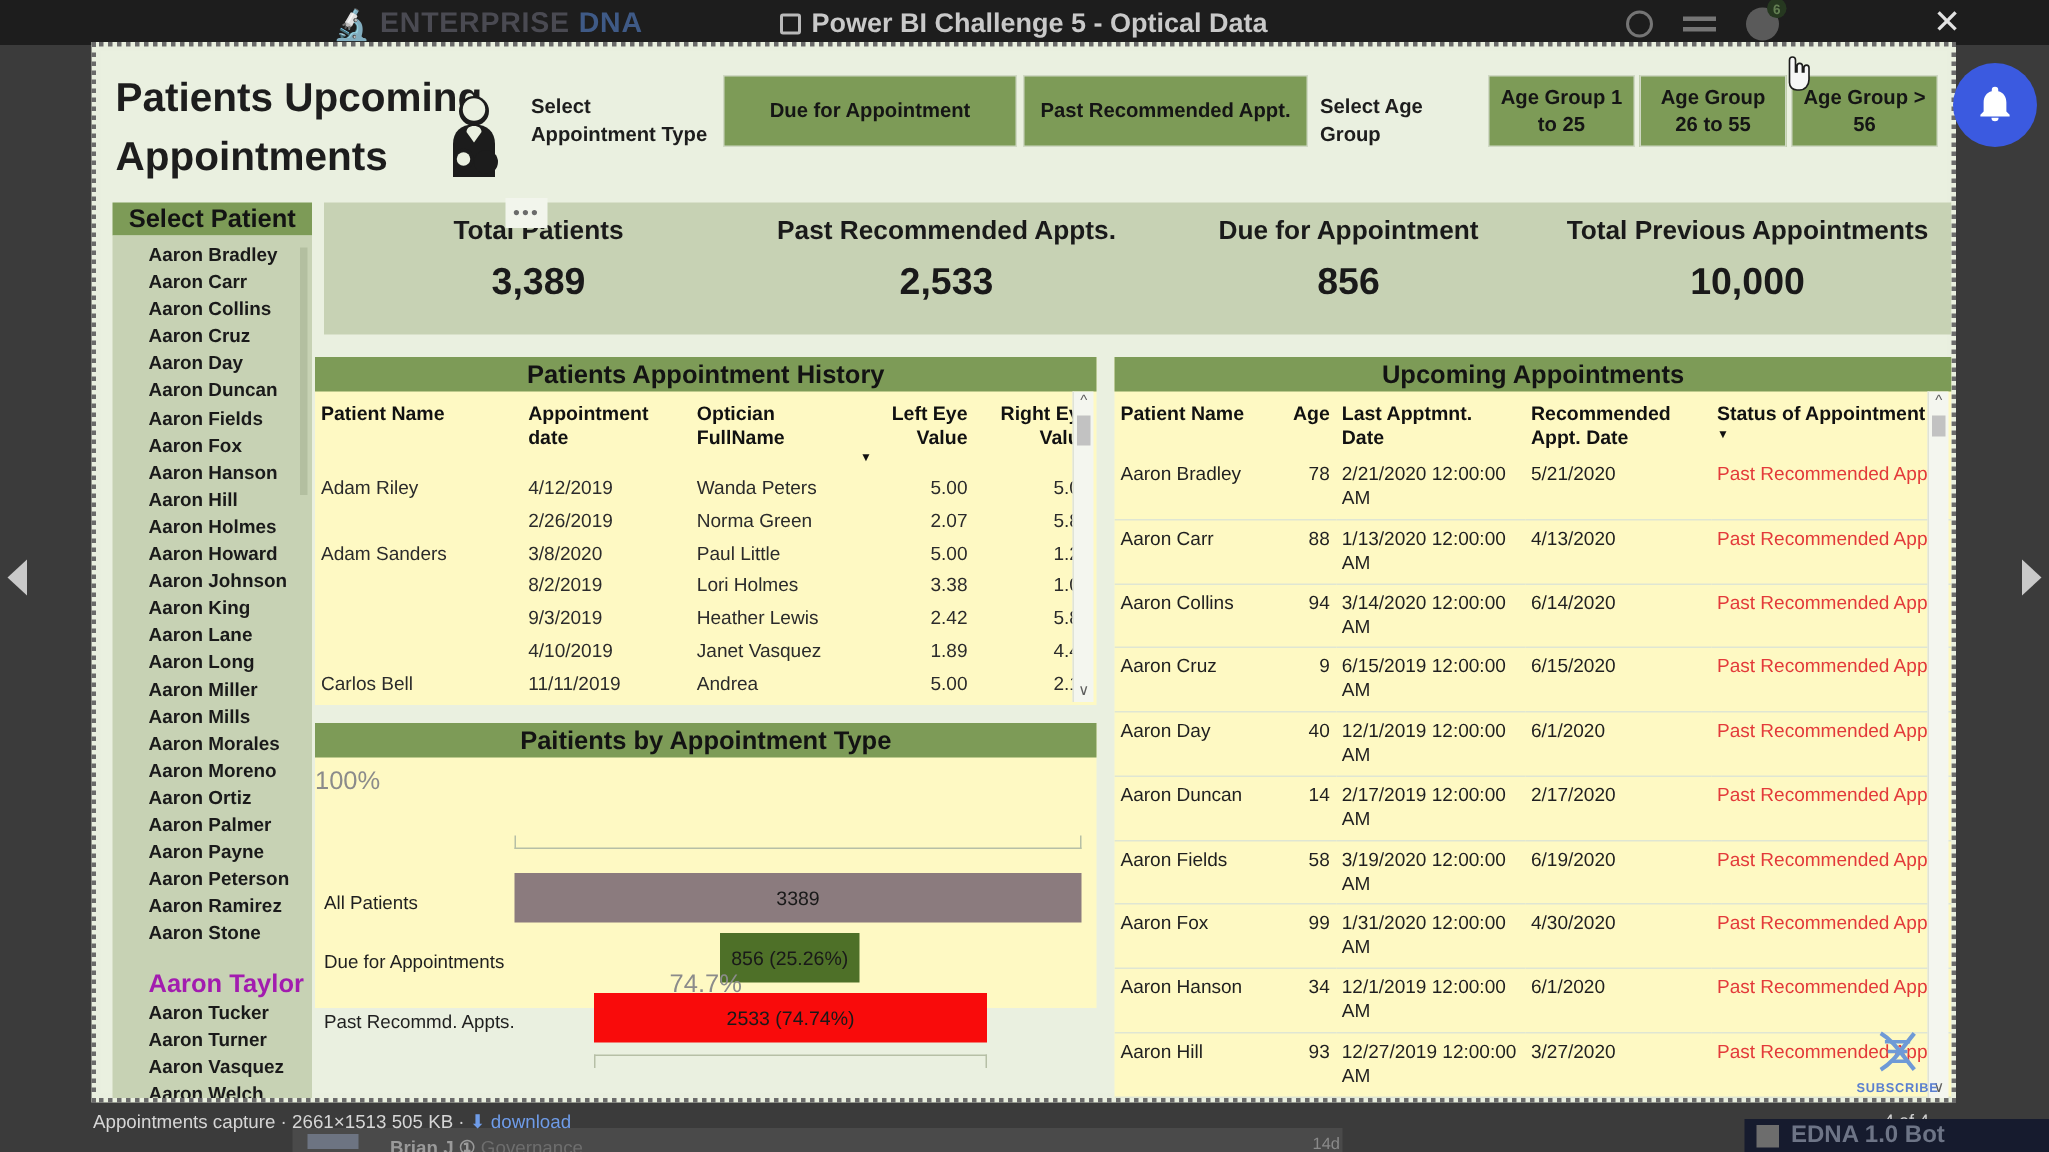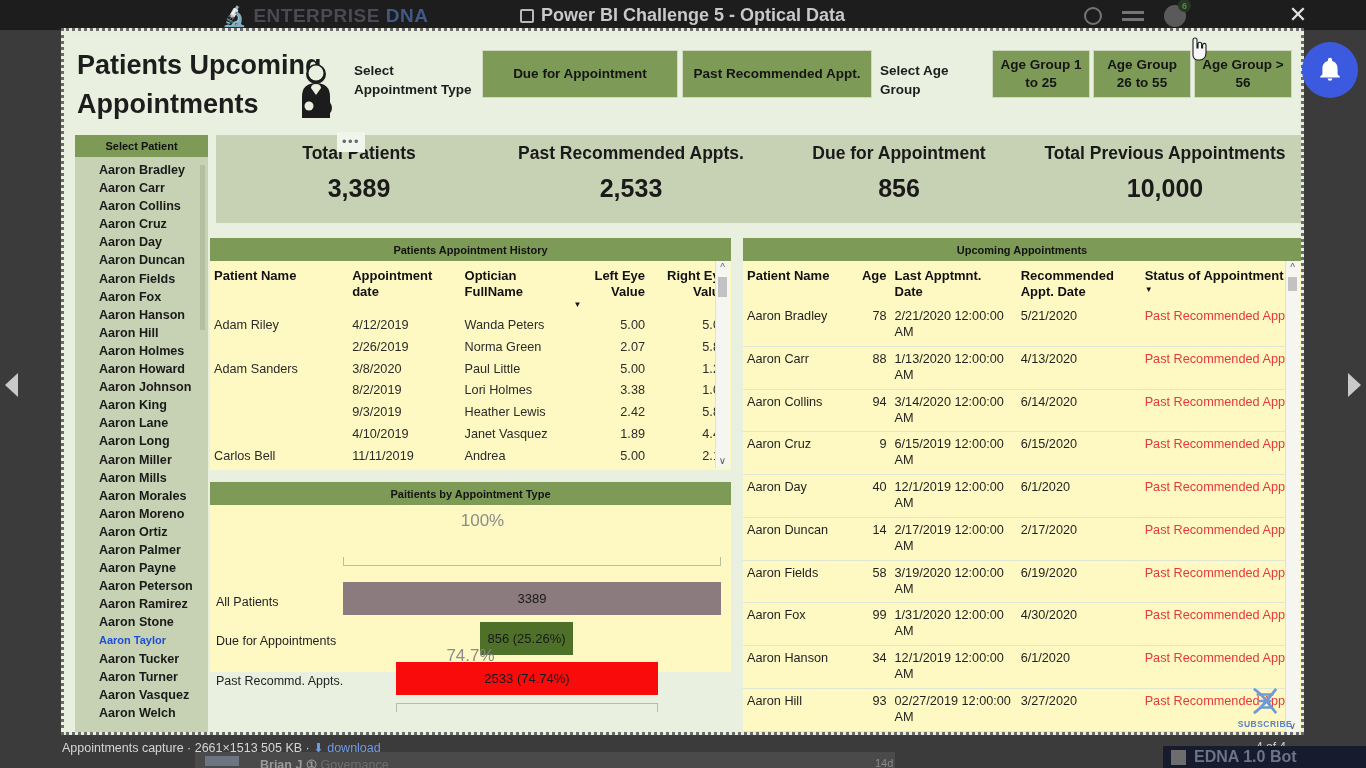--- a/index.html
+++ b/index.html
@@ -115,21 +115,21 @@
   .more-dots {
     position: absolute; left: 270px; top: 98px; width: 28px; height: 20px;
     background: #f2f5ec; display: flex; align-items: center; justify-content: center;
     letter-spacing: 1.5px; color: #6b6b6b; font-size: 13px; line-height: 6px; cursor: pointer;
   }
 
   
   .panel { position: absolute; background: #fef9c3; }
   .panel-title {
     height: 23px; background: #7d9b57; display: flex; align-items: center;
-    justify-content: center; font-size: 11px; font-weight: bold; color: #131313;
+    justify-content: center; font-size: 17px; font-weight: bold; color: #131313;
   }
   .p-hist { left: 143px; top: 204px; width: 521px; height: 232px; }
   .p-bar  { left: 143px; top: 448px; width: 521px; height: 190px; }
   .p-up   { left: 676px; top: 204px; width: 558px; height: 497px; }
 
   
   table.grid { width: 100%; border-collapse: collapse; font-size: 12.7px; color: #1f1f1f; }
   table.grid th {
     text-align: left; font-weight: bold; color: #111; vertical-align: top;
     padding: 7px 4px 5px 4px; font-size: 13px; line-height: 1.2;
@@ -151,21 +151,21 @@
     position: absolute; top: 23px; right: 2px; width: 14px; bottom: 2px;
     background: #f4f6ef; border-left: 1px solid #dfe3d6; cursor: pointer;
   }
   .sbar .arrow { text-align: center; font-size: 10px; color: #5d5d5d; line-height: 14px; height: 14px; }
   .sbar .arrow.bot { position: absolute; bottom: 0; left: 0; right: 0; }
   .sbar .thumb { position: absolute; left: 2px; right: 2px; background: #c2c2c2; }
 
   
   .chart-area { position: absolute; left: 0; top: 23px; right: 0; bottom: 0; }
   .axis-lbl { position: absolute; font-size: 17px; color: #8b8b8b; }
-  .axis-top { top: 6px; left: 12px; width: 100%; text-align: center; }
+  .axis-top { top: 6px; left: 0; width: 100%; }
   .axis-bot { bottom: 6px; left: 0; width: 100%; text-align: center; }
   .axis-line { position: absolute; height: 1px; background: #b6bfa6; }
   .axis-tick { position: absolute; width: 1px; height: 9px; background: #b6bfa6; }
   .cat-lbl { position: absolute; font-size: 12.5px; color: #1f1f1f; left: 6px; }
   .bar {
     position: absolute; display: flex; align-items: center; justify-content: center;
     font-size: 13px; color: #191919; cursor: pointer;
   }
 
   
@@ -305,21 +305,21 @@
             <div class="sl-item" style="font-size: 12.6px; font-weight: bold; color: rgb(26, 26, 26); line-height: 18.1px; white-space: nowrap;">Aaron Miller</div>
             <div class="sl-item" style="font-size: 12.6px; font-weight: bold; color: rgb(26, 26, 26); line-height: 18.1px; white-space: nowrap;">Aaron Mills</div>
             <div class="sl-item" style="font-size: 12.6px; font-weight: bold; color: rgb(26, 26, 26); line-height: 18.1px; white-space: nowrap;">Aaron Morales</div>
             <div class="sl-item" style="font-size: 12.6px; font-weight: bold; color: rgb(26, 26, 26); line-height: 18.1px; white-space: nowrap;">Aaron Moreno</div>
             <div class="sl-item" style="font-size: 12.6px; font-weight: bold; color: rgb(26, 26, 26); line-height: 18.1px; white-space: nowrap;">Aaron Ortiz</div>
             <div class="sl-item" style="font-size: 12.6px; font-weight: bold; color: rgb(26, 26, 26); line-height: 18.1px; white-space: nowrap;">Aaron Palmer</div>
             <div class="sl-item" style="font-size: 12.6px; font-weight: bold; color: rgb(26, 26, 26); line-height: 18.1px; white-space: nowrap;">Aaron Payne</div>
             <div class="sl-item" style="font-size: 12.6px; font-weight: bold; color: rgb(26, 26, 26); line-height: 18.1px; white-space: nowrap;">Aaron Peterson</div>
             <div class="sl-item" style="font-size: 12.6px; font-weight: bold; color: rgb(26, 26, 26); line-height: 18.1px; white-space: nowrap;">Aaron Ramirez</div>
             <div class="sl-item" style="font-size: 12.6px; font-weight: bold; color: rgb(26, 26, 26); line-height: 18.1px; white-space: nowrap;">Aaron Stone</div>
-            <div class="sl-item" style="font-size: 11px; font-weight: bold; color: #1d4ed8; line-height: 18.1px; white-space: nowrap;">Aaron Taylor</div>
+            <div class="sl-item" style="font-size: 17px; font-weight: bold; color: #a21caf; line-height: 18.1px; white-space: nowrap; margin-top: 16px;">Aaron Taylor</div>
             <div class="sl-item" style="font-size: 12.6px; font-weight: bold; color: rgb(26, 26, 26); line-height: 18.1px; white-space: nowrap;">Aaron Tucker</div>
             <div class="sl-item" style="font-size: 12.6px; font-weight: bold; color: rgb(26, 26, 26); line-height: 18.1px; white-space: nowrap;">Aaron Turner</div>
             <div class="sl-item" style="font-size: 12.6px; font-weight: bold; color: rgb(26, 26, 26); line-height: 18.1px; white-space: nowrap;">Aaron Vasquez</div>
             <div class="sl-item" style="font-size: 12.6px; font-weight: bold; color: rgb(26, 26, 26); line-height: 18.1px; white-space: nowrap;">Aaron Welch</div>
           </div>
       <div style="position:absolute;right:3px;top:30px;width:5px;height:165px;background:#b3bfa0;"></div>
     </div>
 
     <div class="panel p-hist">
       <div class="panel-title">Patients Appointment History</div>
@@ -490,21 +490,21 @@
                 <tr>
                   <td>Aaron Hanson</td>
                   <td class="num">34</td>
                   <td>12/1/2019 12:00:00 AM</td>
                   <td>6/1/2020</td>
                   <td class="status-red">Past Recommended Appt.</td>
                 </tr>
                 <tr>
                   <td>Aaron Hill</td>
                   <td class="num">93</td>
-                  <td>02/27/2019 12:00:00 AM</td>
+                  <td>12/27/2019 12:00:00 AM</td>
                   <td>3/27/2020</td>
                   <td class="status-red">Past Recommended Appt.</td>
                 </tr>
                 <tr>
                   <td>Aaron Holmes</td>
                   <td class="num">67</td>
                   <td>2/25/2020 12:00:00 AM</td>
                   <td>5/25/2020</td>
                   <td class="status-red">Past Recommended Appt.</td>
                 </tr>

